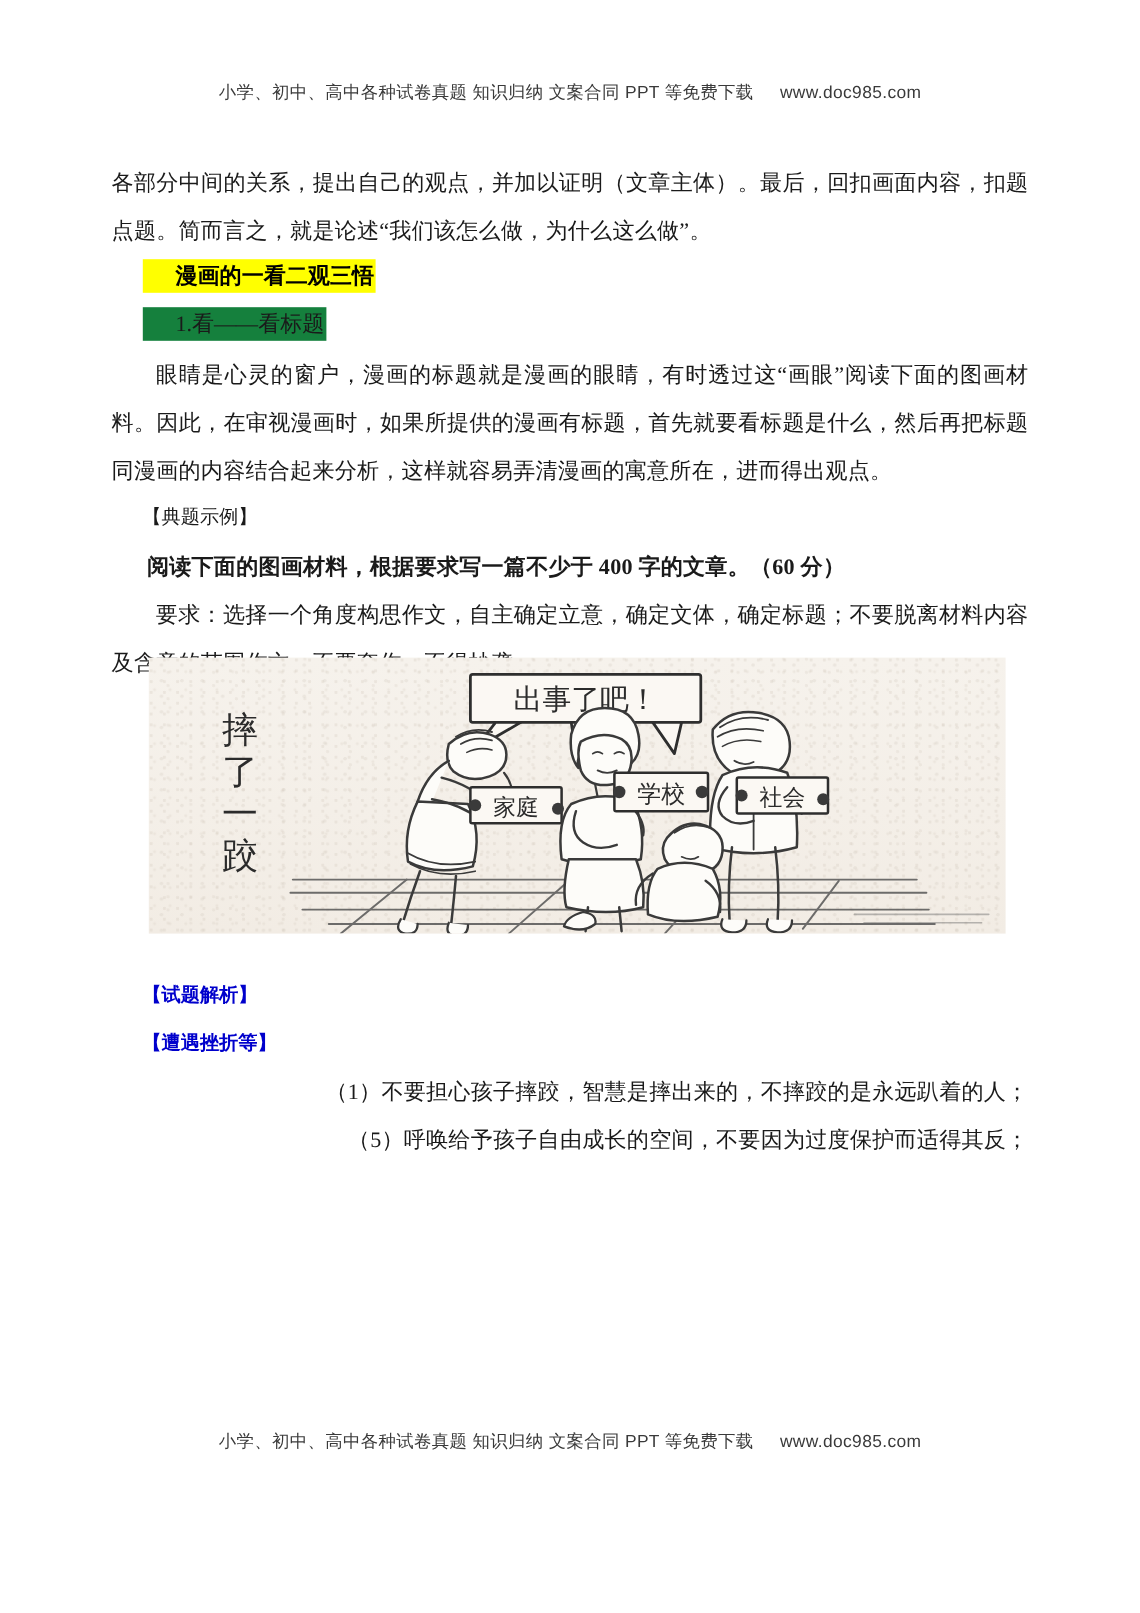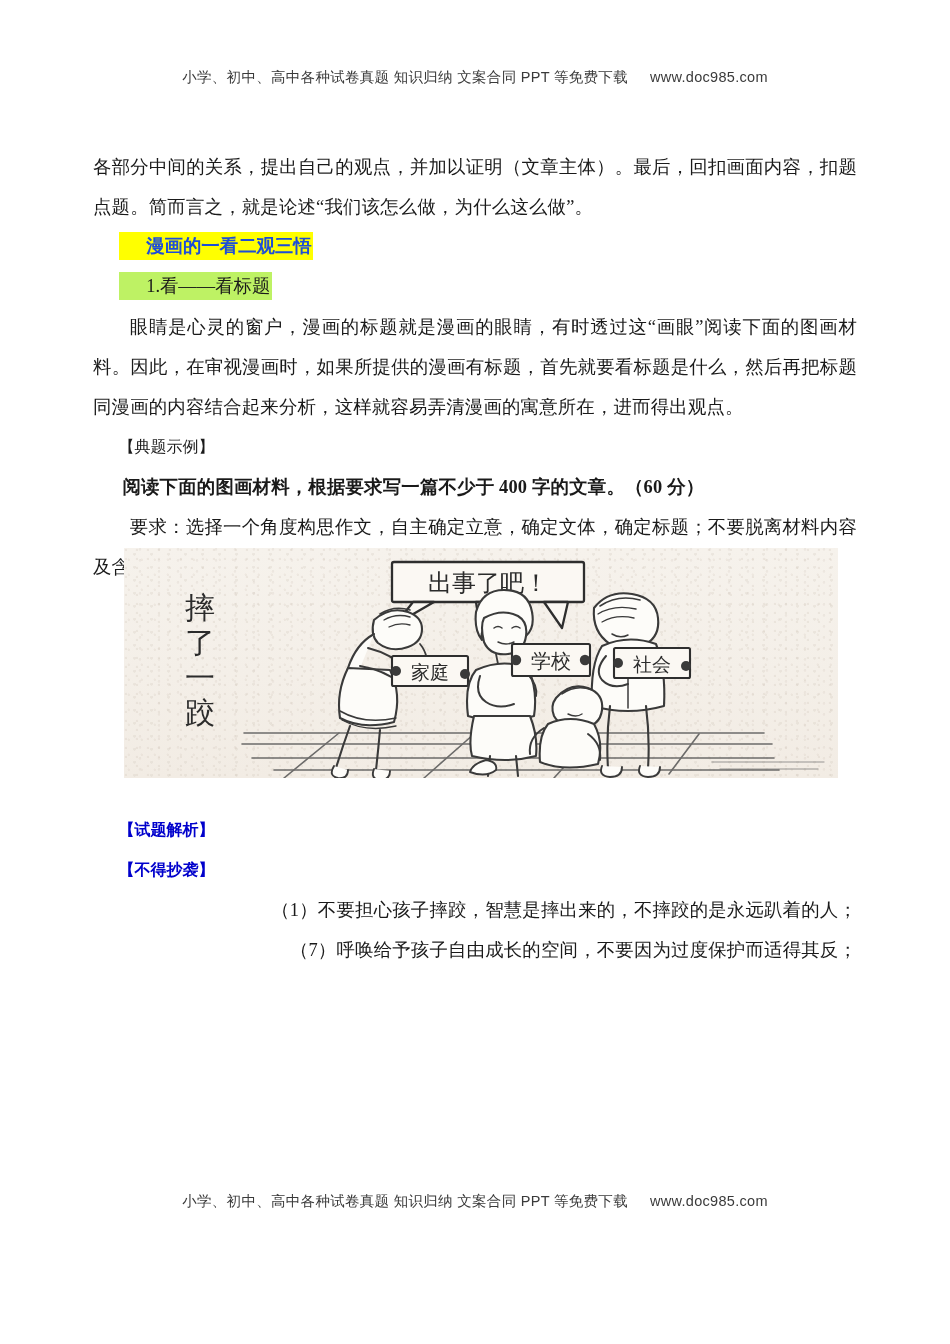--- a/index.html
+++ b/index.html
@@ -40,47 +40,47 @@
   .running-head.bottom { top: 1192px; }
   .running-head .url {
     margin-left: 22px;
     font-family: "Liberation Sans", "DejaVu Sans", sans-serif;
   }
 
   
   .content {
     position: absolute;
     left: 93px;
-    top: 147px;
+    top: 132px;
     width: 764px;
   }
 
   p.body {
     margin: 0;
     font-size: 18.4px;
     line-height: 40px;
     text-align: justify;
     text-justify: inter-ideograph;
     letter-spacing: 0.2px;
   }
   p.indent { text-indent: 2em; }
 
   .hl-title {
     display: inline-block;
     background: #FFFF00;
-    color: #1d4ed8;
+    color: #000000;
     font-weight: bold;
     font-size: 18.4px;
     line-height: 26px;
     padding: 1px 1px 1px 2px;
     font-family: "Liberation Sans", "DejaVu Sans", sans-serif;
   }
   .hl-sub {
     display: inline-block;
-    background: #bef264;
+    background: #15803d;
     color: #1a1a1a;
     font-size: 18.4px;
     line-height: 26px;
     padding: 1px 2px;
   }
   .line-hl { margin: 0; line-height: 40px; text-indent: 1.6em; }
 
   .bold-line {
     margin: 0;
     font-size: 18.4px;
@@ -291,24 +291,24 @@
         </g>
       </g>
     </svg>
   </div>
 
   <div class="content" style="top:810px;">
 
     <p class="heading-blue">【试题解析】</p>
 
 
-    <p class="heading-blue">【不得抄袭】</p>
+    <p class="heading-blue">【遭遇挫折等】</p>
 
     <p class="list-line">（1）不要担心孩子摔跤，智慧是摔出来的，不摔跤的是永远趴着的人；</p>
-    <p class="list-line">（7）呼唤给予孩子自由成长的空间，不要因为过度保护而适得其反；</p>
+    <p class="list-line">（5）呼唤给予孩子自由成长的空间，不要因为过度保护而适得其反；</p>
 
   </div>
 
   <div class="running-head bottom">
     <span>小学、初中、高中各种试卷真题 知识归纳 文案合同 PPT 等免费下载</span><span class="url">www.doc985.com</span>
   </div>
 
 </div>
 
 </body></html>

